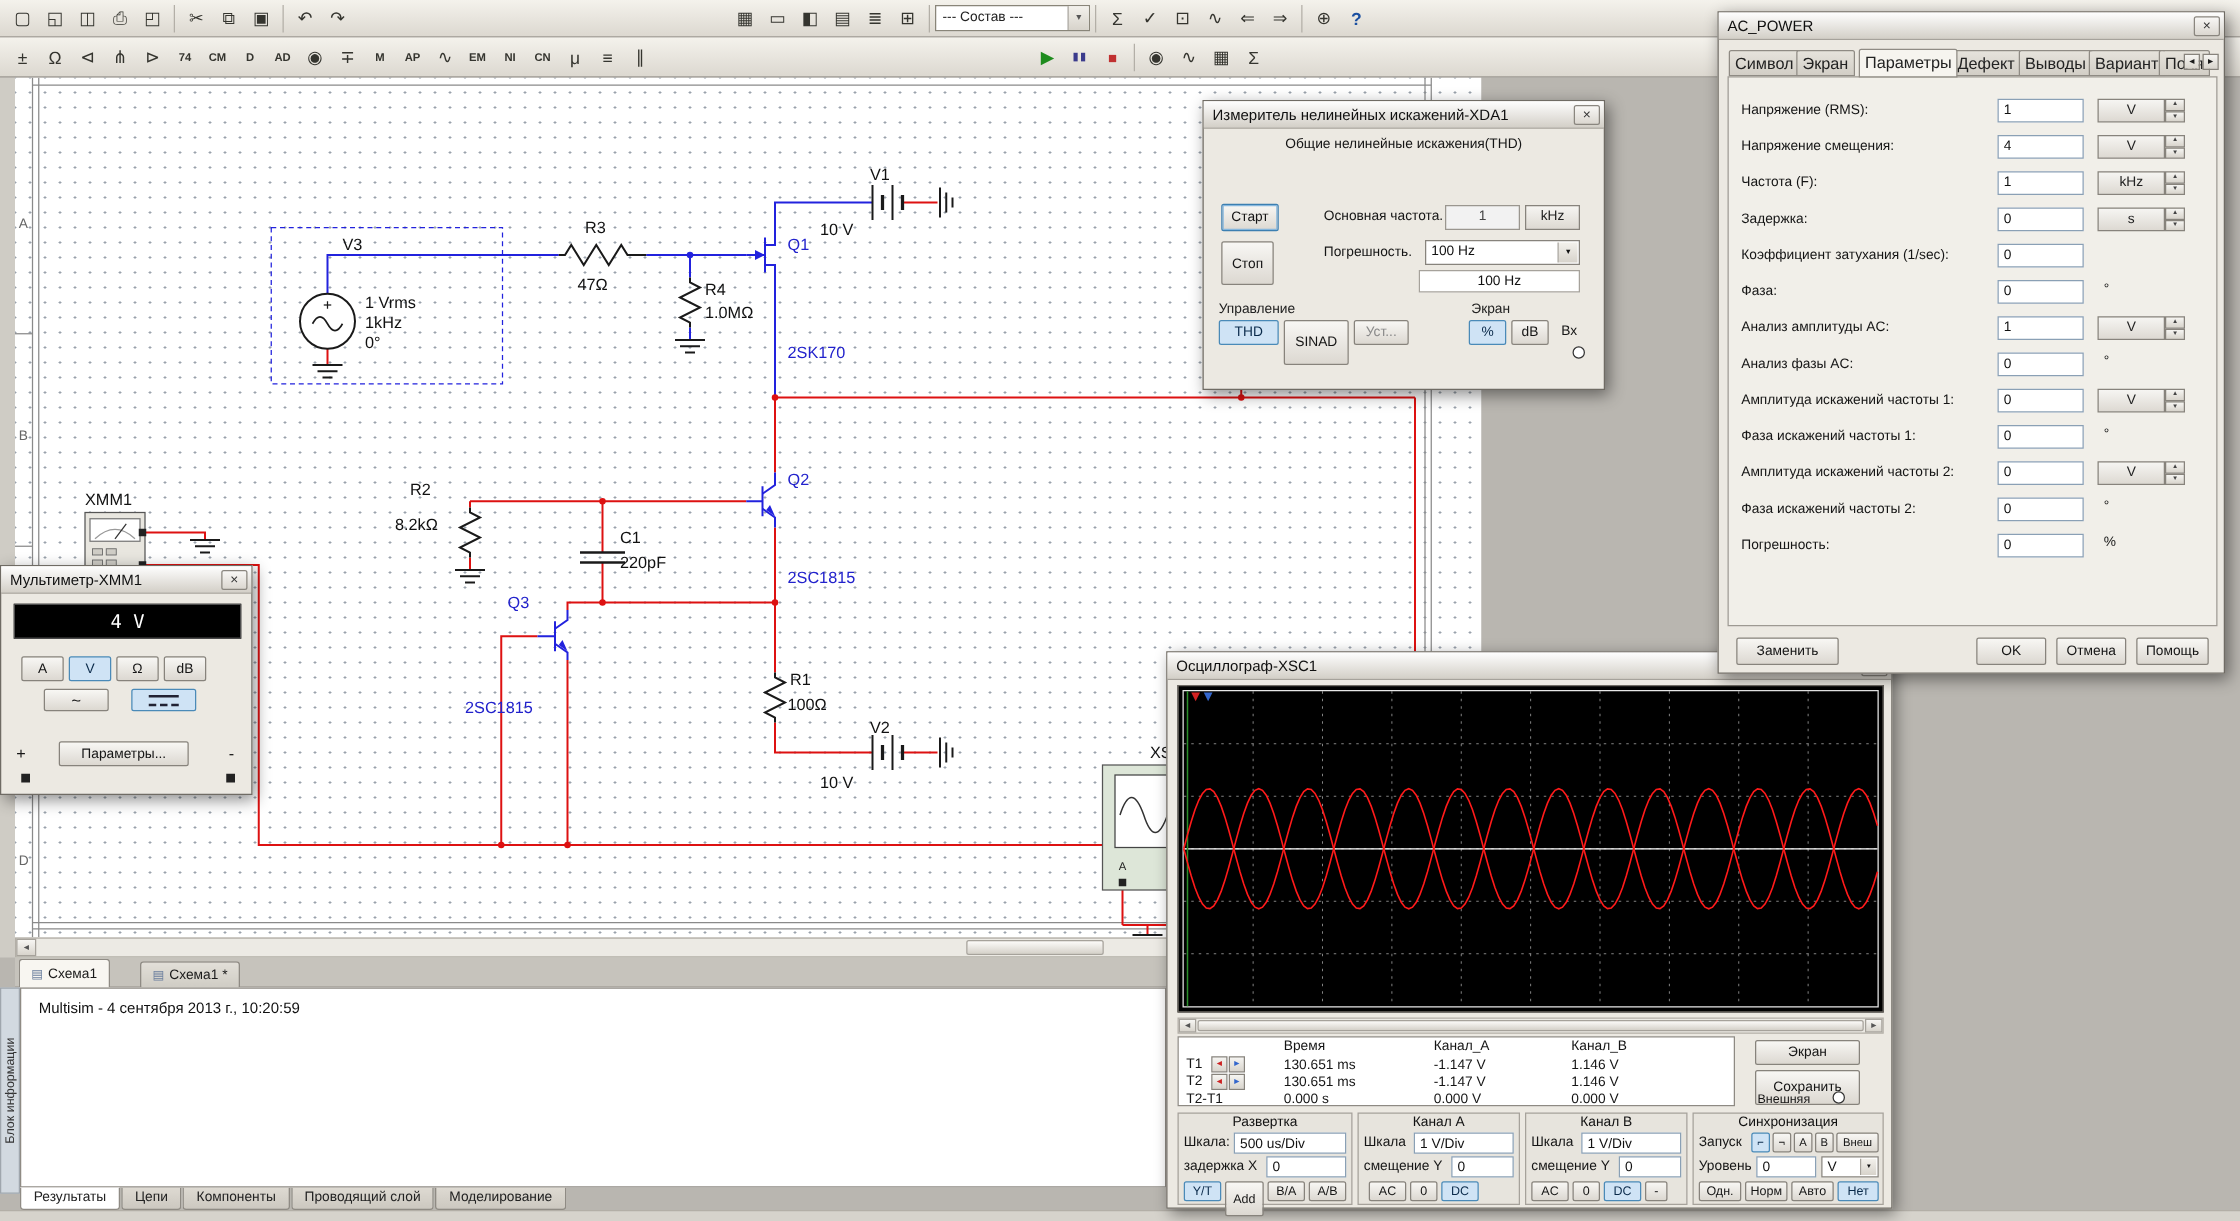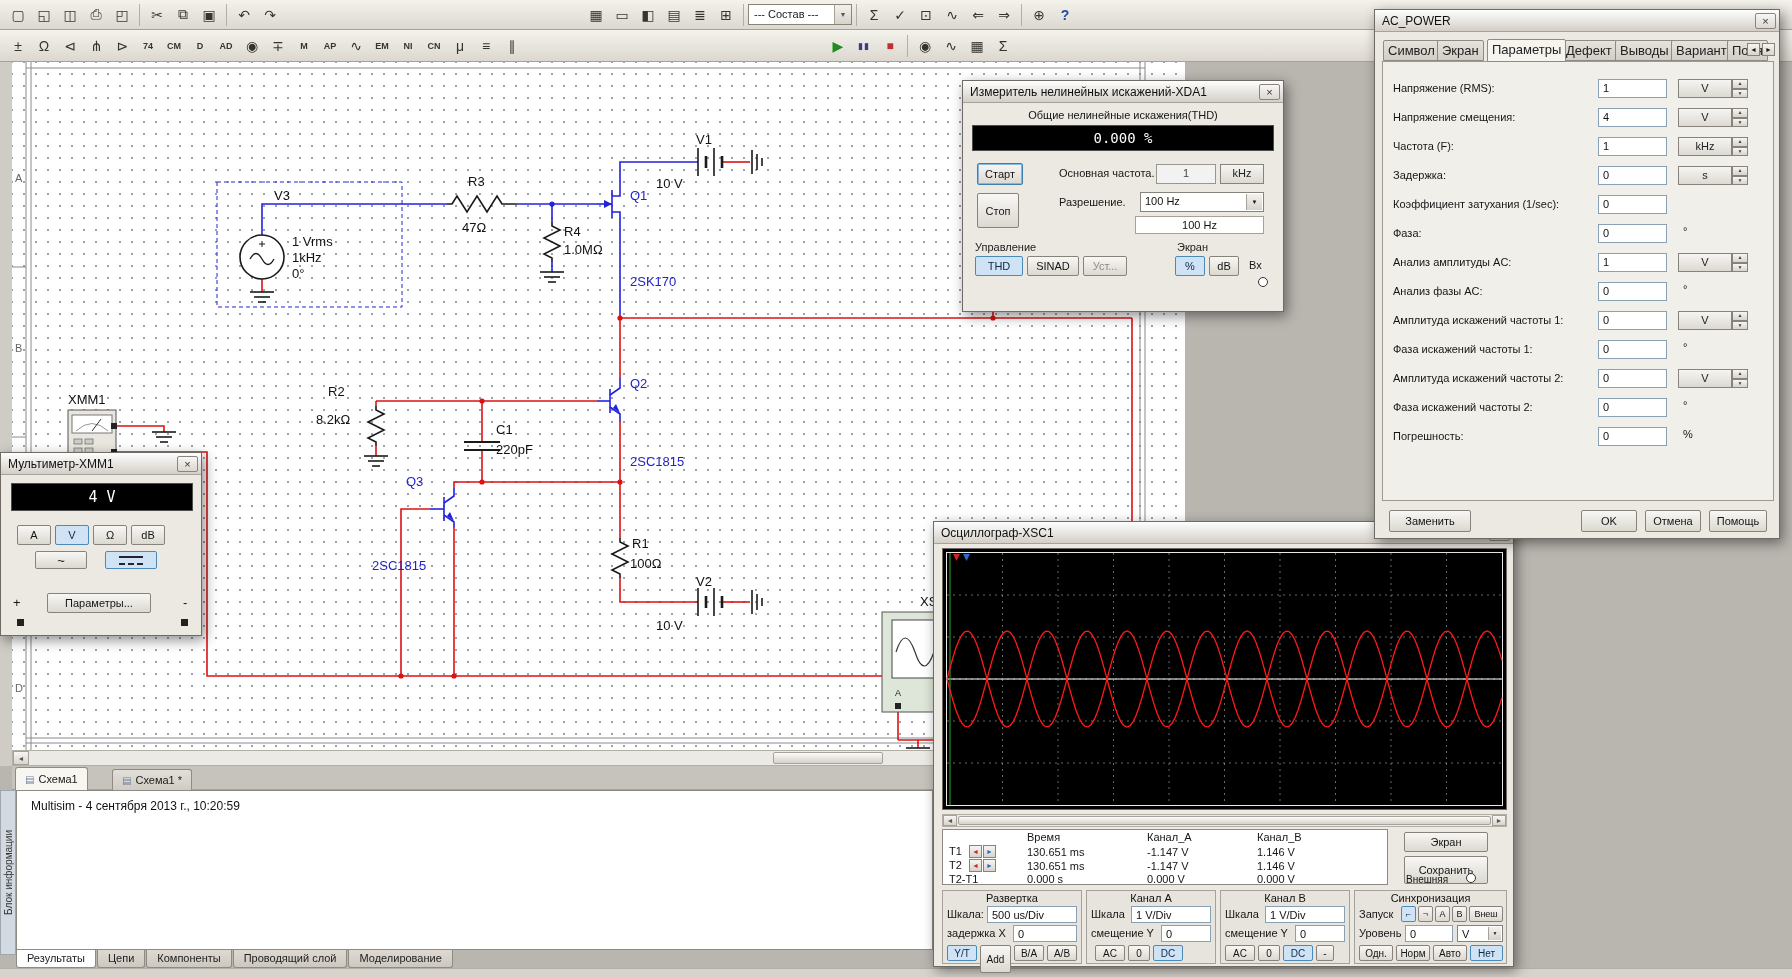--- a/index.html
+++ b/index.html
@@ -10,21 +10,21 @@
 #tb1{top:0;height:30px}
 #tb2{top:30px;height:32px}
 .tbi{flex:0 0 auto;width:24px;height:24px;margin:0 1px;display:flex;align-items:center;justify-content:center;
  font-size:14px;color:#35352f;border:1px solid transparent;border-radius:2px}
 .tbi.sm{font-size:9px;font-weight:bold}
 .tbi.run{color:#1e8c1e}
 .tbi.pause{color:#3b3b8c;font-size:9px;letter-spacing:1px}
 .tbi.stop{color:#c03030;font-size:12px}
 .tbi.help{color:#1a4fa0;font-weight:bold}
 .vsep{flex:0 0 1px;width:1px;height:22px;background:#b3afa7;margin:0 4px}
-.combo{flex:0 0 auto;width:104px;height:21px;background:#fff;border:1px solid #898579;position:relative;
+.combo{flex:0 0 auto;width:124px;height:21px;background:#fff;border:1px solid #898579;position:relative;
  font-size:11px;line-height:19px;padding-left:5px;color:#222}
 .combo .arr{position:absolute;top:0;right:0;width:17px;height:100%;background:linear-gradient(#f3f1ec,#d7d3cb);
  border-left:1px solid #a6a29b;text-align:center;font-size:7px;line-height:19px;color:#555}
 #leftstrip{position:absolute;left:0;top:62px;width:12px;height:704px;background:#cfccc5}
 #canvas{position:absolute;left:12px;top:62px;width:1173px;height:688px;background:#fff;
  background-image:radial-gradient(circle,#9aa2ac 0.8px,rgba(0,0,0,0) 1px);background-size:12px 12px;background-position:6px 6px}
 .hscroll{position:absolute;background:#eceae4;border:1px solid #b3afa7}
 .sbtn{position:absolute;top:0;bottom:0;width:16px;background:linear-gradient(#f7f6f3,#d8d4cc);
  border:1px solid #a6a29b;color:#555;font-size:7px;display:flex;align-items:center;justify-content:center}
 .sthumb{position:absolute;top:1px;bottom:1px;background:linear-gradient(#fcfbf9,#d5d1c9);border:1px solid #a6a29b;border-radius:2px}
@@ -424,35 +424,34 @@
   <span class="btab">Моделирование</span>
 </div>
 <div id="bottomstrip"></div>
 
 <div class="win" style="left:962px;top:80px;width:322px;height:232px;z-index:10">
   <div class="tbar">
     <span class="tt">Измеритель нелинейных искажений-XDA1</span>
     <span class="wclose">×</span>
   </div>
   <div class="lbl" style="left:0;top:28px;width:100%;text-align:center">Общие нелинейные искажения(THD)</div>
-  <div class="display" style="left:9px;top:44px;width:302px;height:26px;font-size:14px;line-height:24px">0.000 %</div>
   <div class="btn focusring" style="left:14px;top:82px;width:46px;height:22px">Старт</div>
   <div class="btn" style="left:14px;top:112px;width:42px;height:35px">Стоп</div>
   <div class="lbl" style="left:96px;top:86px">Основная частота.</div>
   <div class="inp sunk" style="left:193px;top:83px;width:60px;height:20px">1</div>
   <div class="unitbox" style="left:257px;top:83px;width:44px;height:20px">kHz</div>
-  <div class="lbl" style="left:96px;top:115px">Разрешение.</div>
+  <div class="lbl" style="left:96px;top:115px">Погрешность.</div>
   <div class="inp" style="left:177px;top:111px;width:124px;height:20px;border-color:#87837c">
     <span>100 Hz</span>
     <span style="position:absolute;right:1px;top:1px;bottom:1px;width:16px;background:linear-gradient(#f3f1ec,#d7d3cb);border-left:1px solid #a6a29b;text-align:center;font-size:6px;line-height:16px">▼</span>
   </div>
   <div class="inp" style="left:172px;top:135px;width:129px;height:18px;text-align:center;border-color:#a6a29b">100 Hz</div>
   <div class="grplabel" style="left:12px;top:160px">Управление</div>
   <div class="btn pressed" style="left:12px;top:175px;width:48px;height:20px">THD</div>
-  <div class="btn" style="left:64px;top:175px;width:52px;height:20px">SINAD</div>
+  <div class="btn" style="left:64px;top:175px;width:52px;height:36px">SINAD</div>
   <div class="btn dim" style="left:120px;top:175px;width:44px;height:20px">Уст...</div>
   <div class="grplabel" style="left:214px;top:160px">Экран</div>
   <div class="btn pressed" style="left:212px;top:175px;width:30px;height:20px">%</div>
   <div class="btn" style="left:246px;top:175px;width:30px;height:20px">dB</div>
   <div class="lbl" style="left:286px;top:178px">Вх</div>
   <div class="circ" style="left:295px;top:196px;width:10px;height:10px"></div>
 </div>
 
 <div class="win" style="left:0;top:452px;width:202px;height:184px;z-index:11">
   <div class="tbar">

